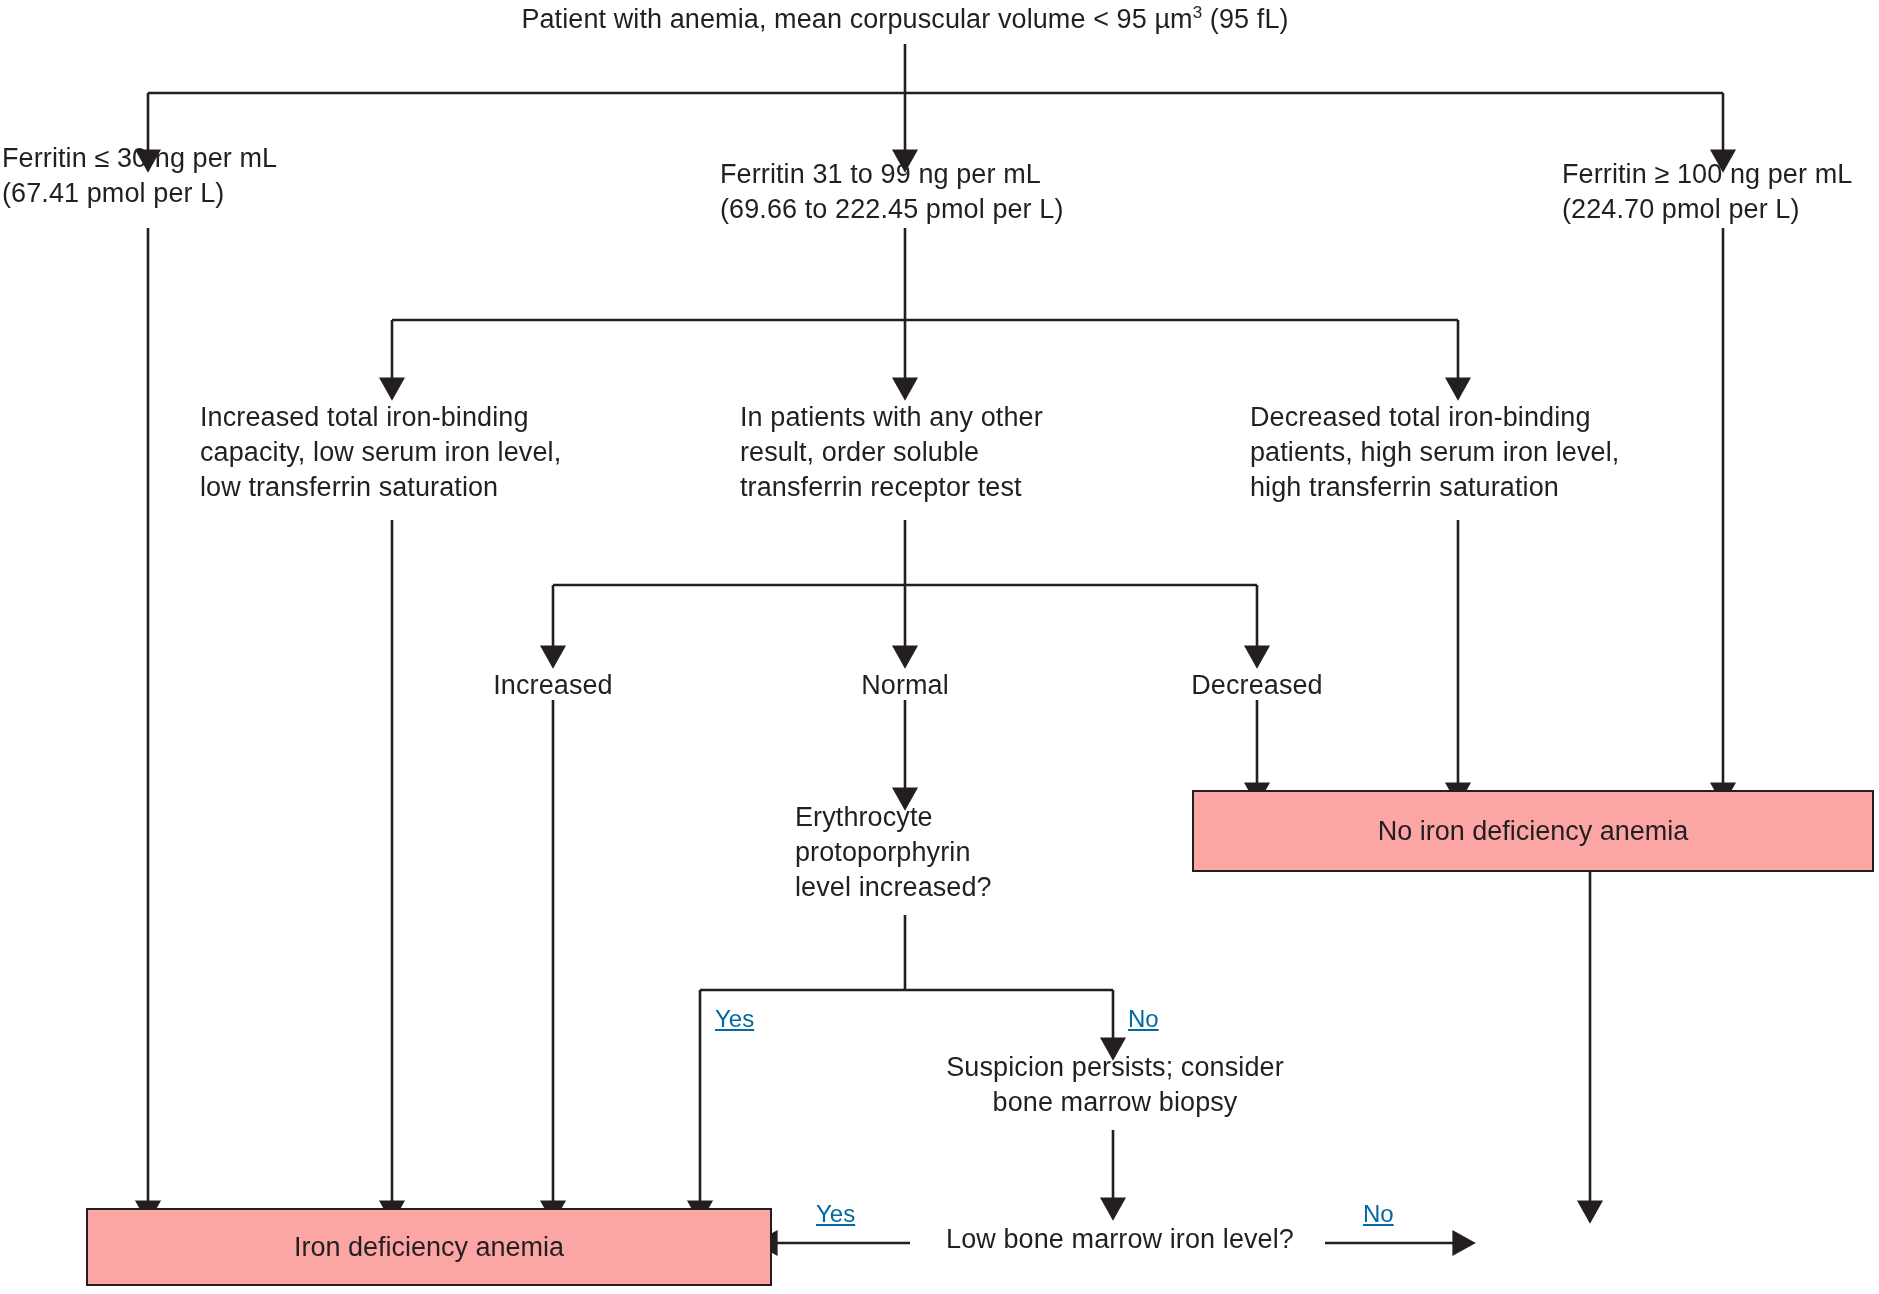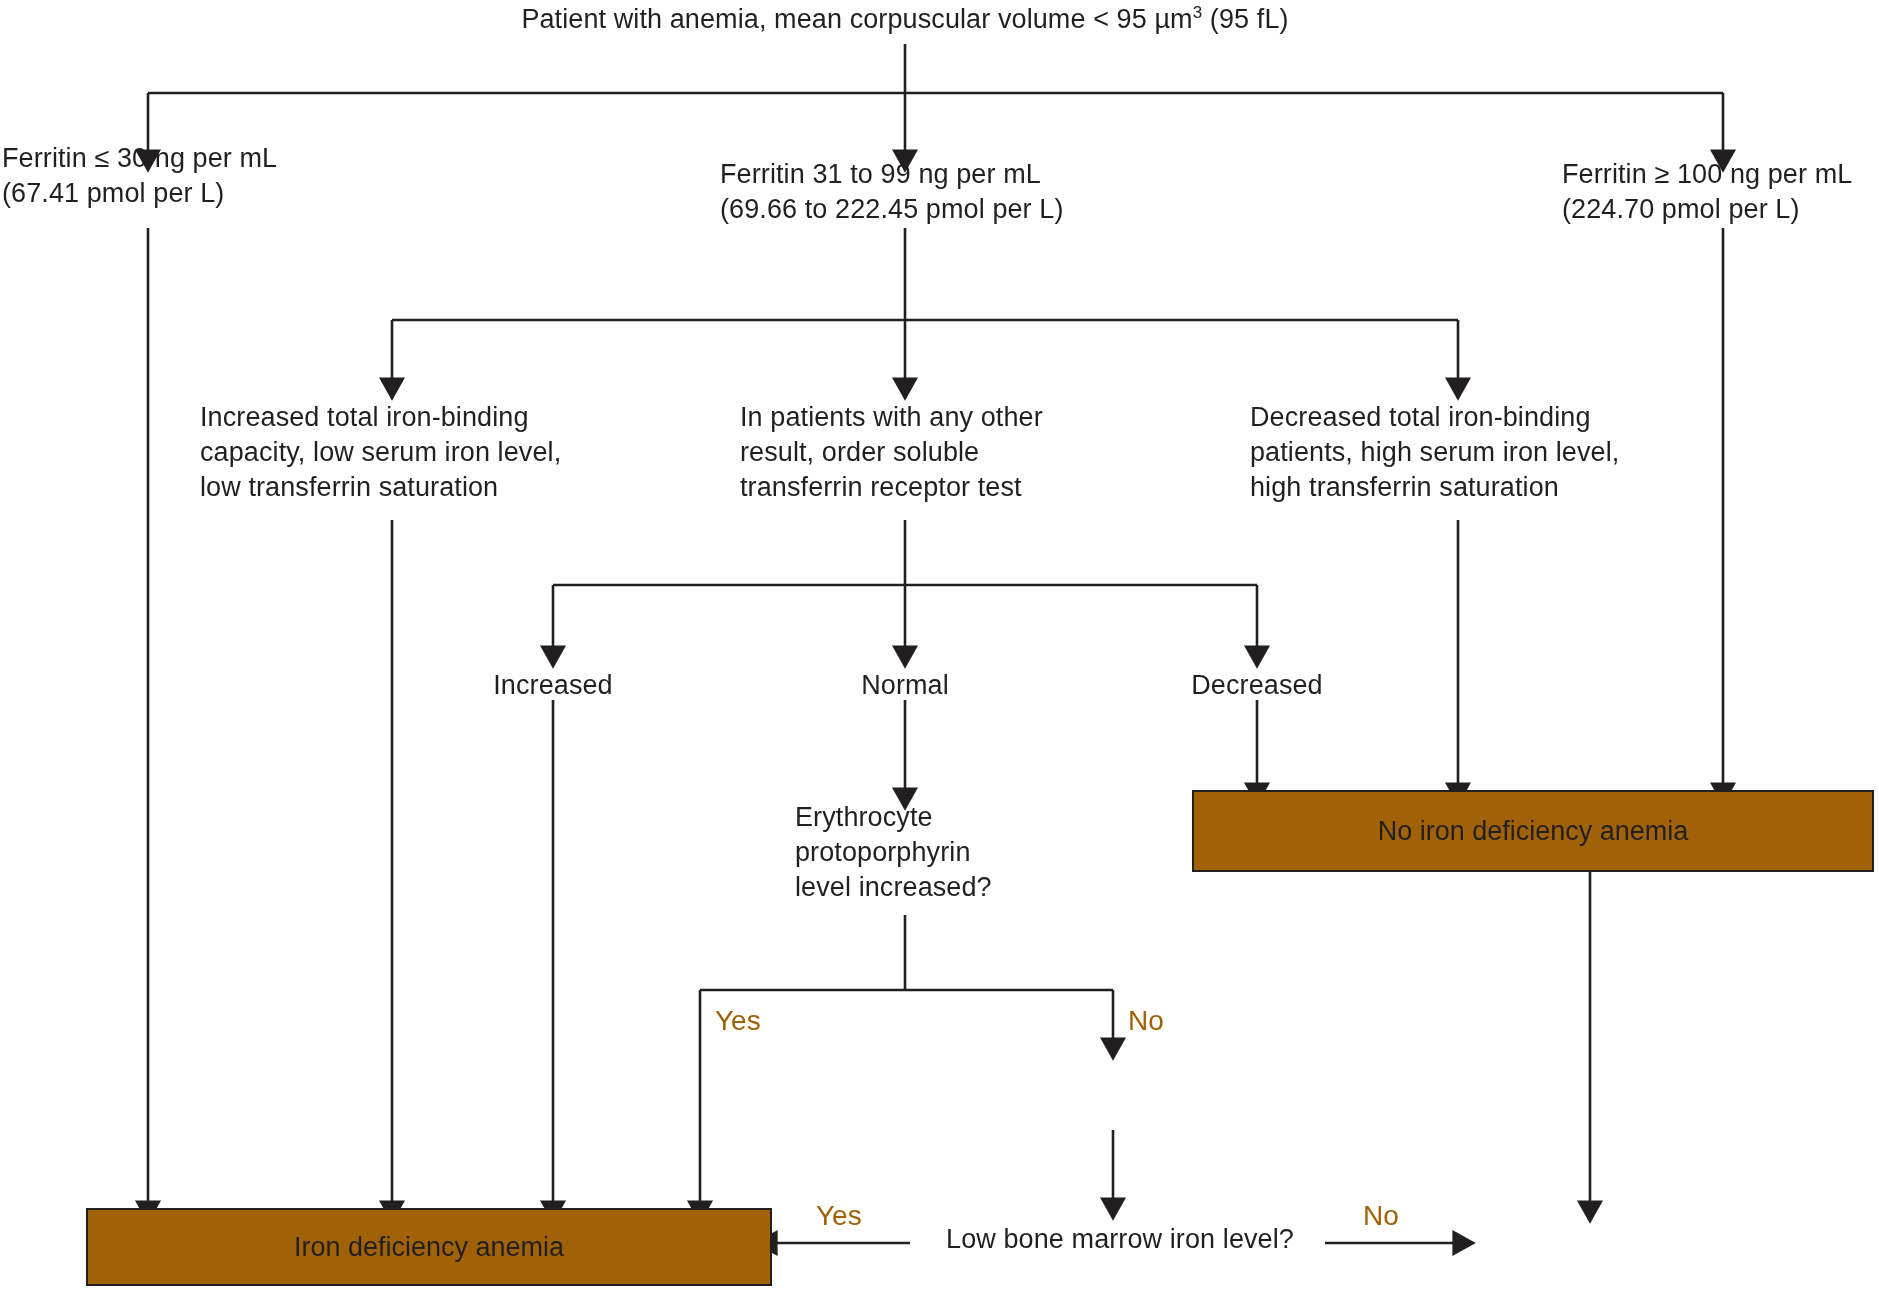--- a/index.html
+++ b/index.html
@@ -30,33 +30,34 @@
     line-height: 35px;
     color: #231f20;
     white-space: pre-line;
     letter-spacing: 0.1px;
   }
   .node.center { text-align: center; }
   .node.left   { text-align: left; }
   .boxnode {
     position: absolute;
     border: 2.5px solid #231f20;
-    background: #a16207;
+    background: #fca5a5;
     display: flex;
     align-items: center;
     justify-content: center;
     font-size: 27px;
     color: #231f20;
     box-sizing: border-box;
   }
   .edge-label {
     position: absolute;
-    font-size: 28px;
-    color: #a16207;
+    font-size: 24px;
+    color: #0369a1;
     white-space: nowrap;
+    text-decoration: underline;
   }
   .sup { font-size: 17px; vertical-align: super; line-height: 0; }
 </style>
 </head>
 <body>
 
 <div id="canvas">
 
   <svg class="lines" viewBox="0 0 1879 1294" xmlns="http://www.w3.org/2000/svg">
     <defs>
@@ -147,20 +148,22 @@
   <div class="node center" style="left:1147px; top:668px; width:220px;">Decreased</div>
 
   <div class="node left" style="left:795px; top:800px; width:260px;">Erythrocyte
 protoporphyrin
 level increased?</div>
 
   <div class="edge-label" style="left:715px; top:1005px;">Yes</div>
 
   <div class="edge-label" style="left:1128px; top:1005px;">No</div>
 
+  <div class="node center" style="left:925px; top:1050px; width:380px;">Suspicion persists; consider
+bone marrow biopsy</div>
 
   <div class="node center" style="left:915px; top:1222px; width:410px;">Low bone marrow iron level?</div>
 
   <div class="edge-label" style="left:816px; top:1200px;">Yes</div>
 
   <div class="edge-label" style="left:1363px; top:1200px;">No</div>
 
 
   <div class="boxnode" style="left:1192px; top:790px; width:682px; height:82px;">
     <span>No iron deficiency anemia</span>

